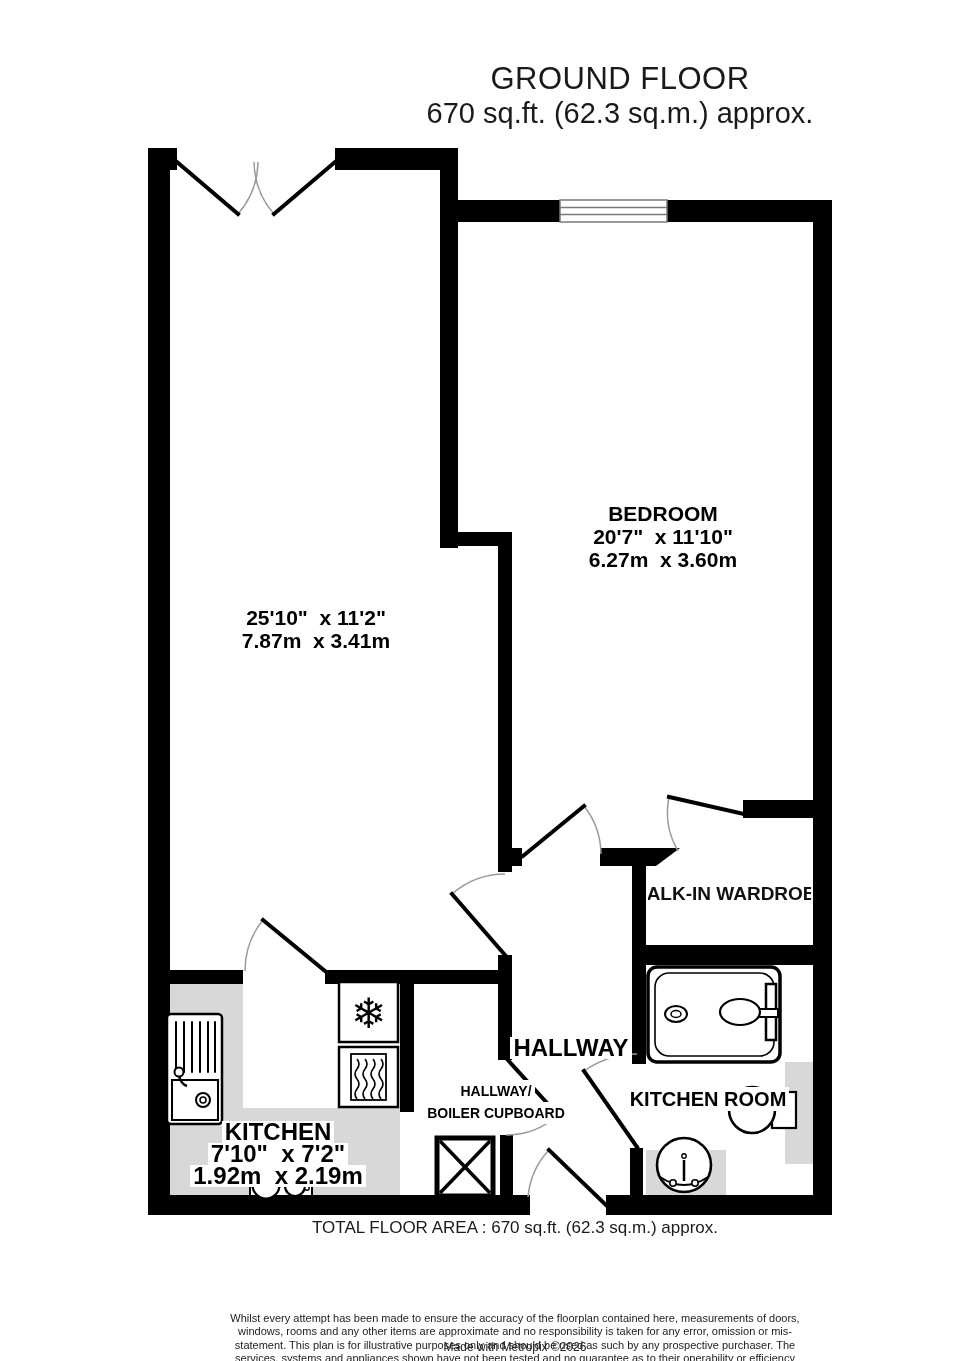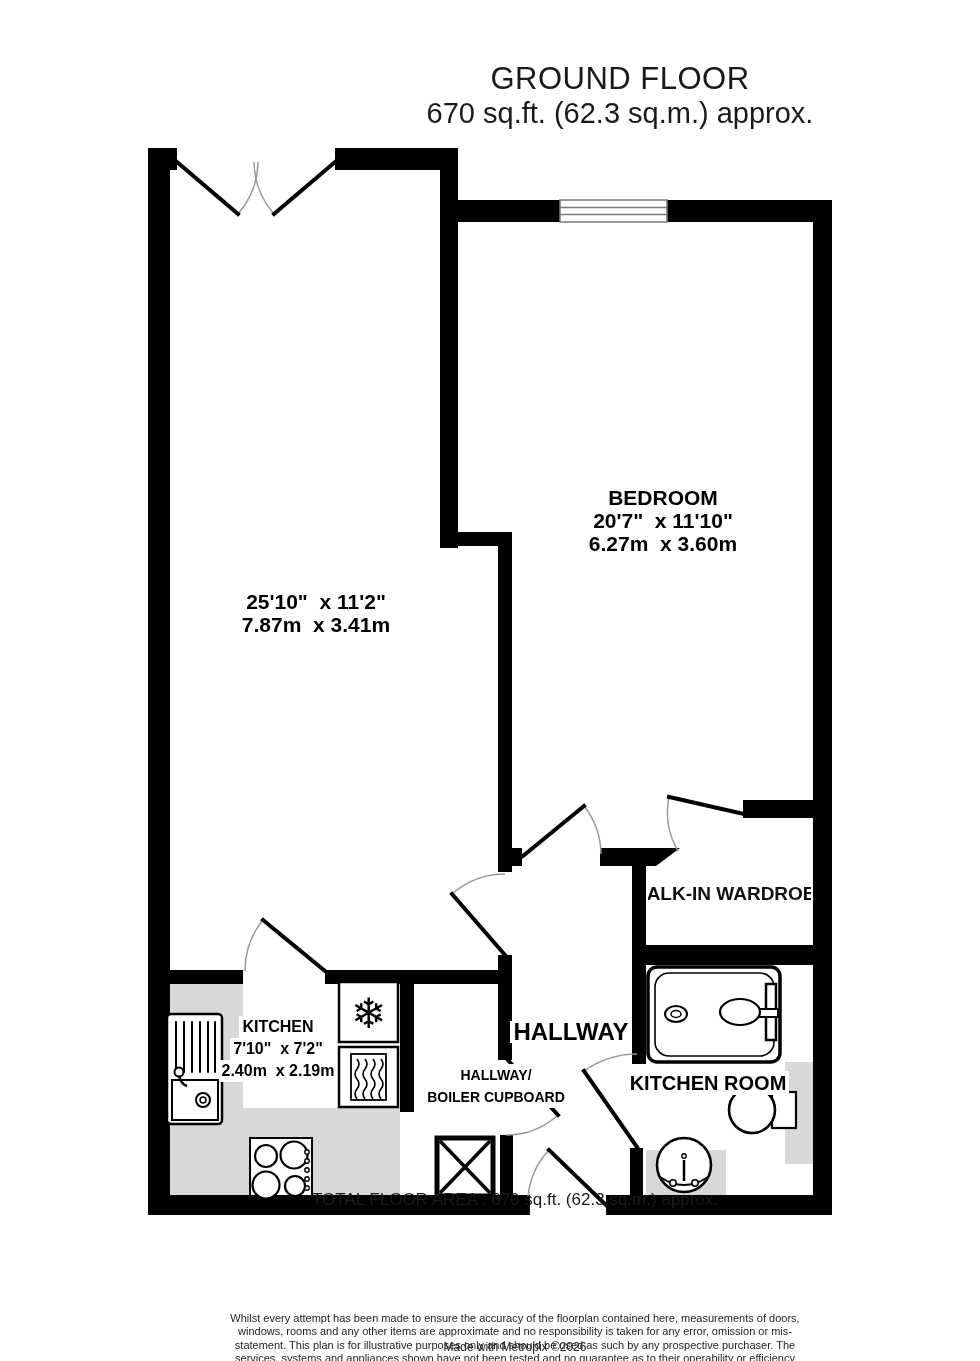--- a/index.html
+++ b/index.html
@@ -7,33 +7,33 @@
     position:relative;width:980px;height:1361px;background:#ffffff;overflow:hidden;
     font-family:"Liberation Sans","DejaVu Sans",sans-serif;color:#111;
   }
   .abs{position:absolute;}
   svg.plan{position:absolute;left:0;top:0;}
   
   .title-block{left:330px;top:62px;width:580px;text-align:center;line-height:34px;color:#1a1a1a;}
   .title-line1{font-size:31px;letter-spacing:0.5px;}
   .title-line2{font-size:29px;}
   
-  .room-label{text-align:center;font-weight:bold;color:#000;}
+  .room-label{text-align:center;font-weight:bold;color:#000;margin-top:16px;}
   .room-label .ln{display:block;white-space:pre;}
   .room-label .ln span{background:#fff;padding:0 3px;display:inline-block;}
   .lbl-lounge{left:166px;top:590px;width:300px;font-size:21px;line-height:23px;}
   .lbl-bedroom{left:513px;top:486px;width:300px;font-size:21px;line-height:23px;}
-  .lbl-kitchen{left:128px;top:1016px;width:300px;font-size:16px;line-height:22px;}
+  .lbl-kitchen{left:128px;top:1105px;width:300px;font-size:24px;line-height:22px;}
   .lbl-hallway{left:471px;top:1021px;width:200px;font-size:24px;line-height:22px;}
   .lbl-storage{left:396px;top:1064px;width:200px;font-size:14px;line-height:22px;}
   .lbl-shower{left:593px;top:1071px;width:230px;font-size:20px;line-height:24px;}
   .lbl-wardrobe{left:648px;top:881px;width:163px;height:25px;overflow:hidden;
     display:flex;justify-content:center;align-items:center;font-size:19px;font-weight:bold;white-space:nowrap;}
   
-  .footer-area{left:175px;top:1190px;width:680px;text-align:center;font-size:17px;color:#1a1a1a;}
+  .footer-area{left:175px;top:1218px;width:680px;text-align:center;font-size:17px;color:#1a1a1a;}
   .footer-disclaimer{left:225px;top:1280px;width:580px;text-align:center;font-size:11px;line-height:13.4px;color:#222;margin-top:32px;}
   .footer-credit{left:225px;top:1340px;width:580px;text-align:center;font-size:12px;color:#222;}
 </style>
 </head>
 <body>
 
 <div class="page">
 
   <div class="abs title-block">
     <div class="title-line1">GROUND FLOOR</div>
@@ -194,21 +194,21 @@
 
   <div class="abs room-label lbl-bedroom">
     <span class="ln"><span>BEDROOM</span></span>
     <span class="ln"><span>20'7"  x 11'10"</span></span>
     <span class="ln"><span>6.27m  x 3.60m</span></span>
   </div>
 
   <div class="abs room-label lbl-kitchen">
     <span class="ln"><span>KITCHEN</span></span>
     <span class="ln"><span>7'10"  x 7'2"</span></span>
-    <span class="ln"><span>2.40m  x 2.19m</span></span>
+    <span class="ln"><span>1.92m  x 2.19m</span></span>
   </div>
 
   <div class="abs room-label lbl-hallway">
     <span class="ln"><span>HALLWAY</span></span>
   </div>
 
   <div class="abs room-label lbl-storage">
     <span class="ln"><span>HALLWAY/</span></span>
     <span class="ln"><span>BOILER CUPBOARD</span></span>
   </div>

